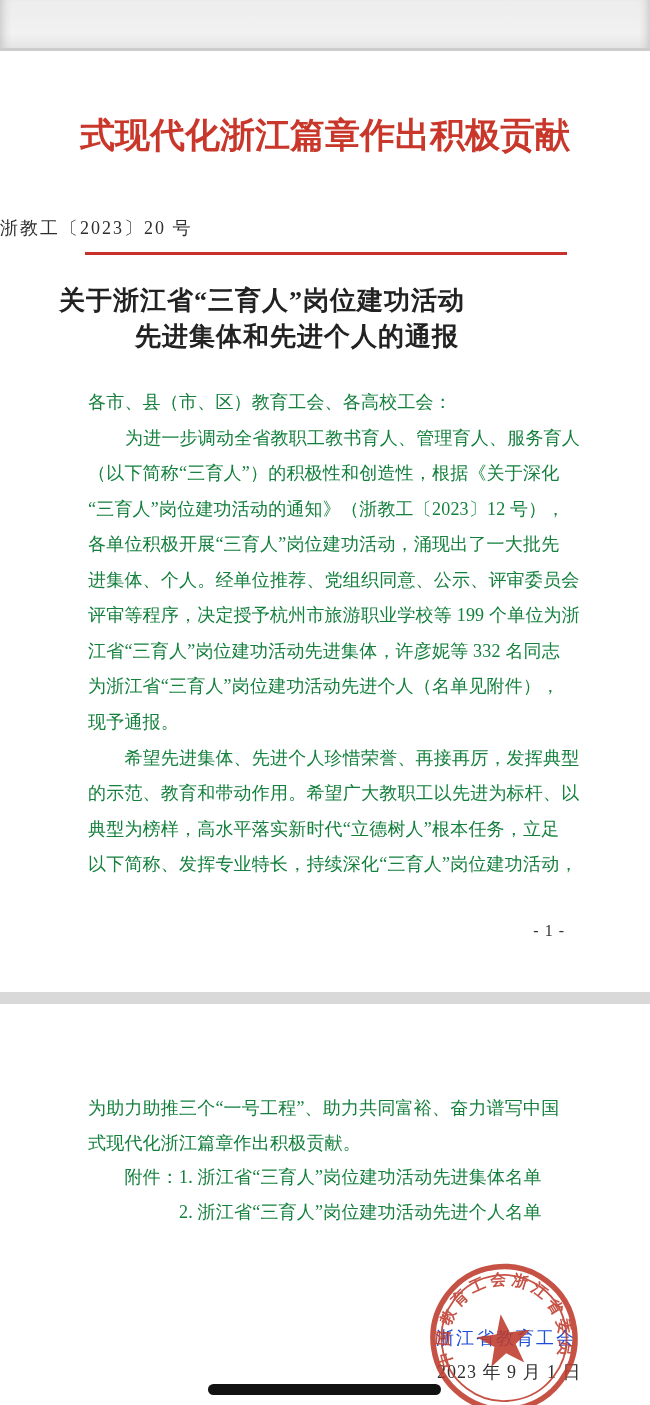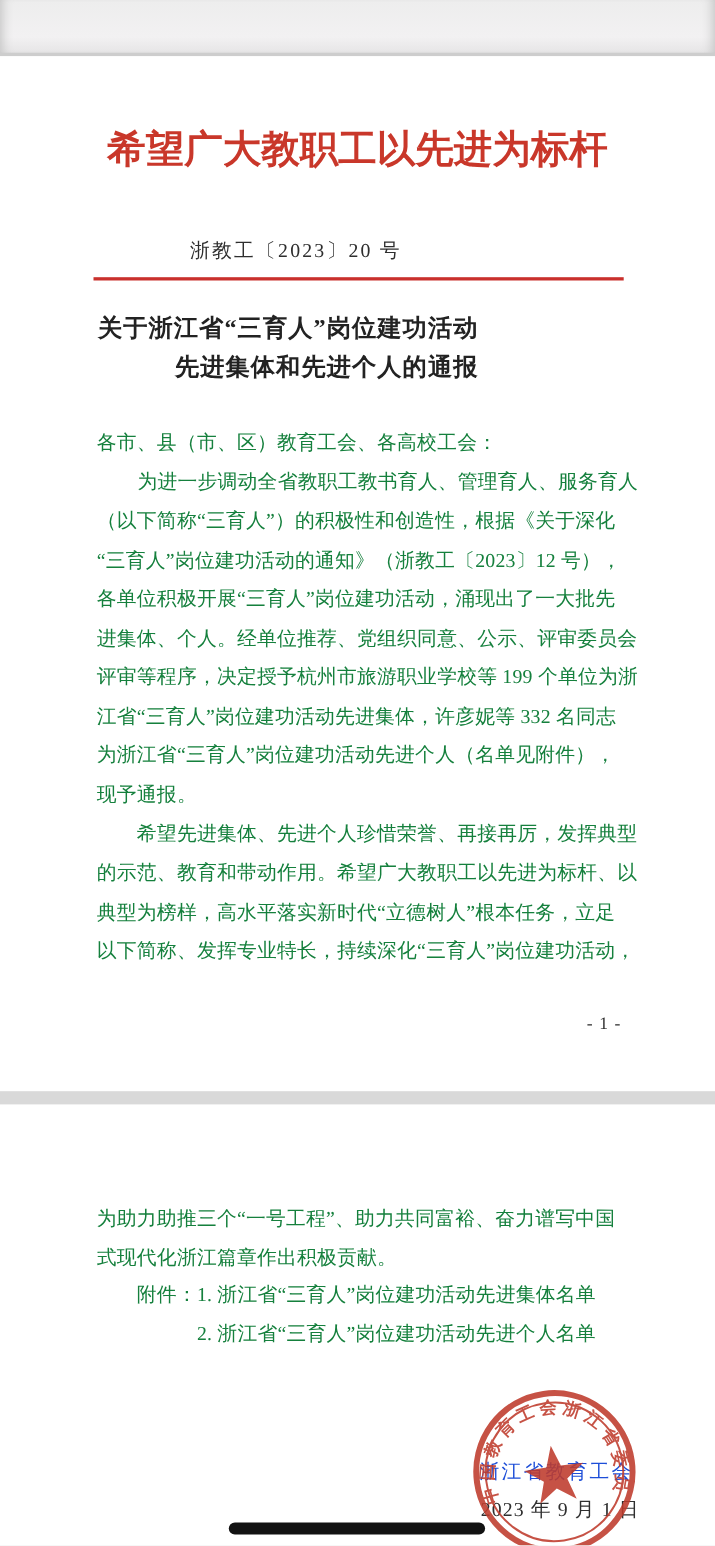--- a/index.html
+++ b/index.html
@@ -21,29 +21,29 @@
   .page1{top:51px;height:941px;}
   .page2{top:1004px;height:401px;}
   .doc-header{
     position:absolute;left:0;top:112px;width:650px;
     text-align:center;
     font-size:35px;font-weight:bold;color:#c9372a;
     letter-spacing:0px;white-space:nowrap;
   }
   .doc-number{
     position:absolute;left:0;top:216px;width:538px;
-    text-align:center;font-size:18px;color:#2e2e2e;letter-spacing:2px;
+    text-align:left;font-size:18px;color:#2e2e2e;letter-spacing:2px;
   }
   .red-rule{
     position:absolute;left:85px;top:252px;width:482px;height:3px;
     background:#c9302c;
   }
   .doc-title{
     position:absolute;left:0;width:524px;text-align:center;
-    font-size:22px;font-weight:bold;color:#222;letter-spacing:1px;white-space:nowrap;
+    font-size:26px;font-weight:bold;color:#222;letter-spacing:1px;white-space:nowrap;
   }
   .doc-title.l1{top:283px;}
   .doc-title.l2{top:319px;padding-left:35px;}
   .body-line{
     position:absolute;left:88px;width:492px;height:24px;
     font-size:18px;line-height:24px;color:#15803d;
     white-space:pre;letter-spacing:0.2px;
   }
   .page-number{
     position:absolute;top:922px;right:85px;
@@ -68,21 +68,21 @@
 </style>
 </head>
 <body>
 
 <div class="screen">
 
   <div class="topbar"></div>
 
   <div class="page page1"></div>
 
-  <div class="doc-header">希望广大教职工以先进为标杆</div>
+  <div class="doc-header">式现代化浙江篇章作出积极贡献</div>
 
   <div class="doc-number">浙教工〔2023〕20 号</div>
 
   <div class="red-rule"></div>
 
   <div class="doc-title l1">关于浙江省“三育人”岗位建功活动</div>
   <div class="doc-title l2">先进集体和先进个人的通报</div>
 
   <div id="page1-lines">
       <div class="body-line" style="top: 390px;">各市、县（市、区）教育工会、各高校工会：</div>

